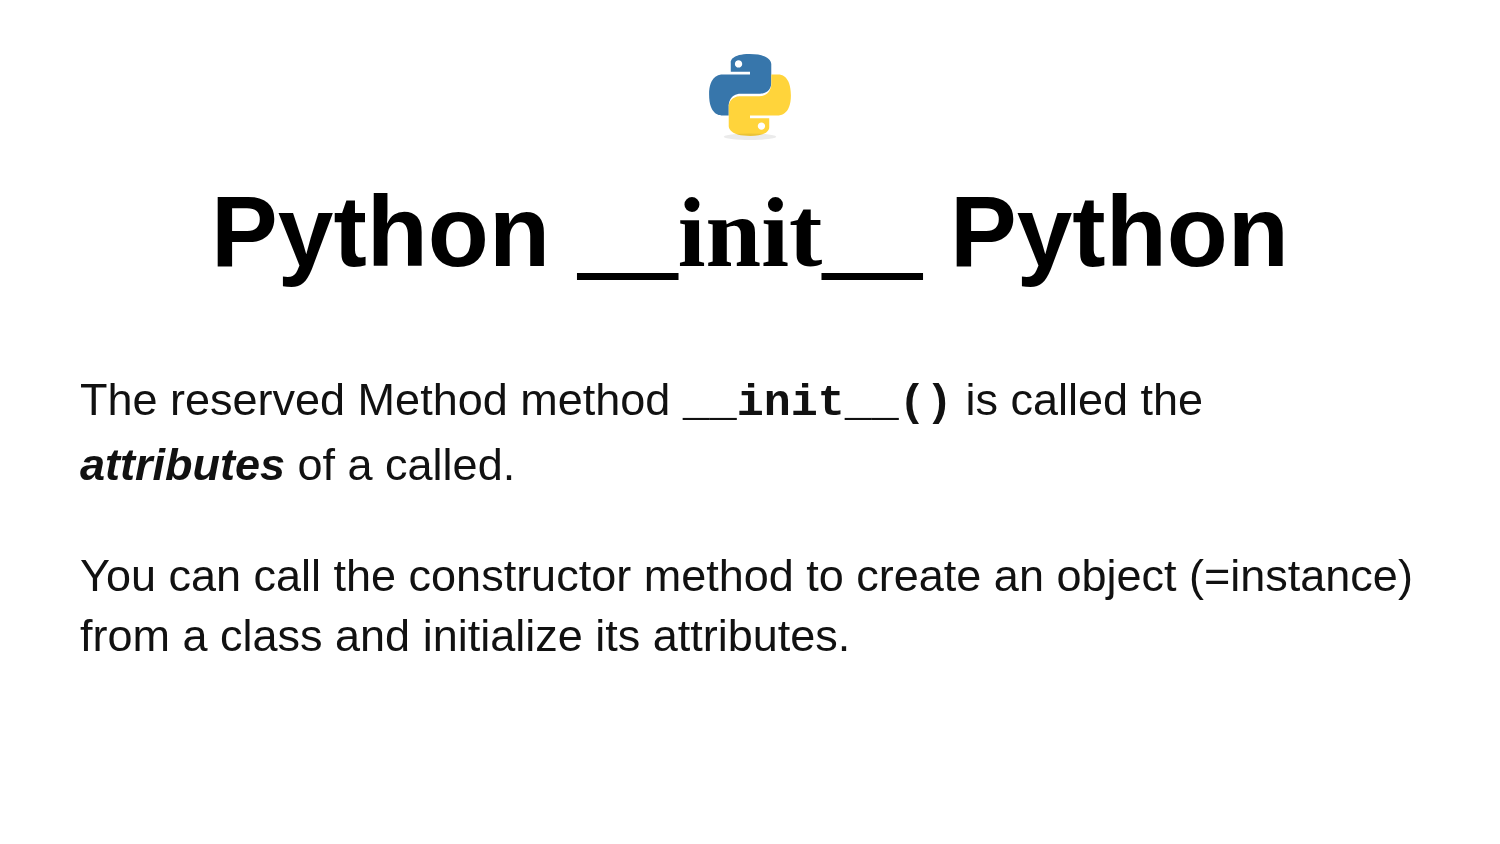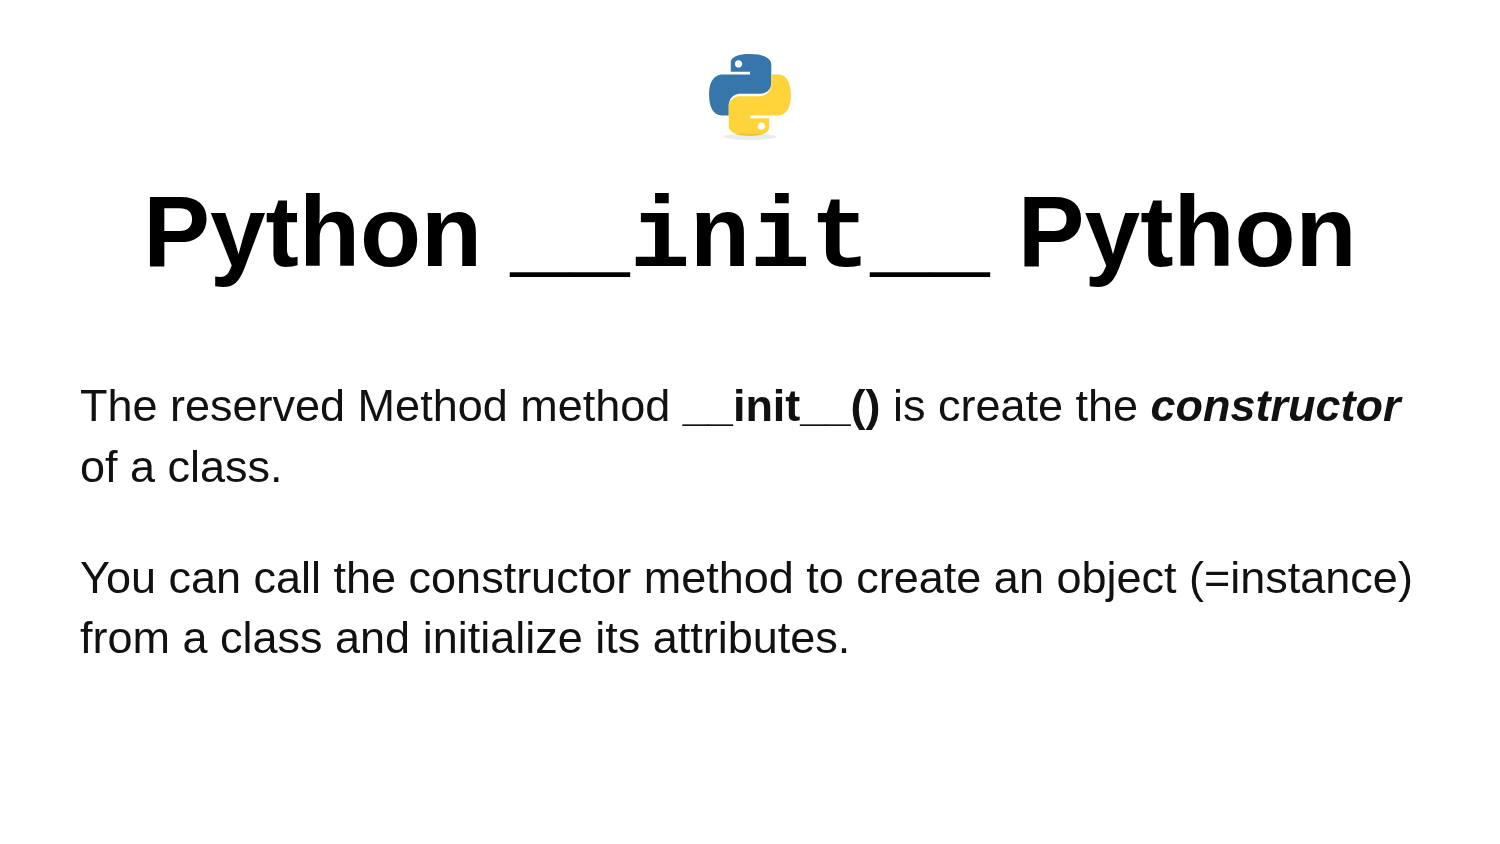--- a/index.html
+++ b/index.html
@@ -22,32 +22,32 @@
     margin-bottom: 30px;
   }
   .title {
     font-size: 100px;
     font-weight: bold;
     text-align: center;
     margin-bottom: 80px;
     white-space: nowrap;
   }
   .title .mono {
-    font-family: Liberation Mono, monospace;
+    font-family: Liberation Serif, serif;
     font-weight: bold;
     text-align: center;
   }
   .body-text {
     font-size: 45px;
     line-height: 1.35;
     margin-bottom: 50px;
     color: #111;
   }
   .body-text .mono {
-    font-family: Liberation Sans, sans-serif;
+    font-family: Liberation Mono, monospace;
     font-weight: bold;
   }
   .body-text .emph {
     font-style: italic;
     font-weight: bold;
   }
 </style>
 </head>
 <body>
 
@@ -61,18 +61,18 @@
       <ellipse cx="55" cy="106" rx="32" ry="4" fill="#000000" opacity="0.08"></ellipse>
     </svg>
   </span>
 </div>
 
 <h1 class="title">
   <span>Python </span><span class="mono">__init__</span><span> Python</span>
 </h1>
 
 <p class="body-text">
-  <span>The reserved Method method </span><span class="mono">__init__()</span><span> is create the </span><span class="emph">constructor</span><span> of a class.</span>
+  <span>The reserved Method method </span><span class="mono">__init__()</span><span> is called the </span><span class="emph">attributes</span><span> of a called.</span>
 </p>
 
 <p class="body-text">
   <span>You can call the constructor method to create an object (=instance) from a class and initialize its attributes.</span>
 </p>
 
 </body></html>

